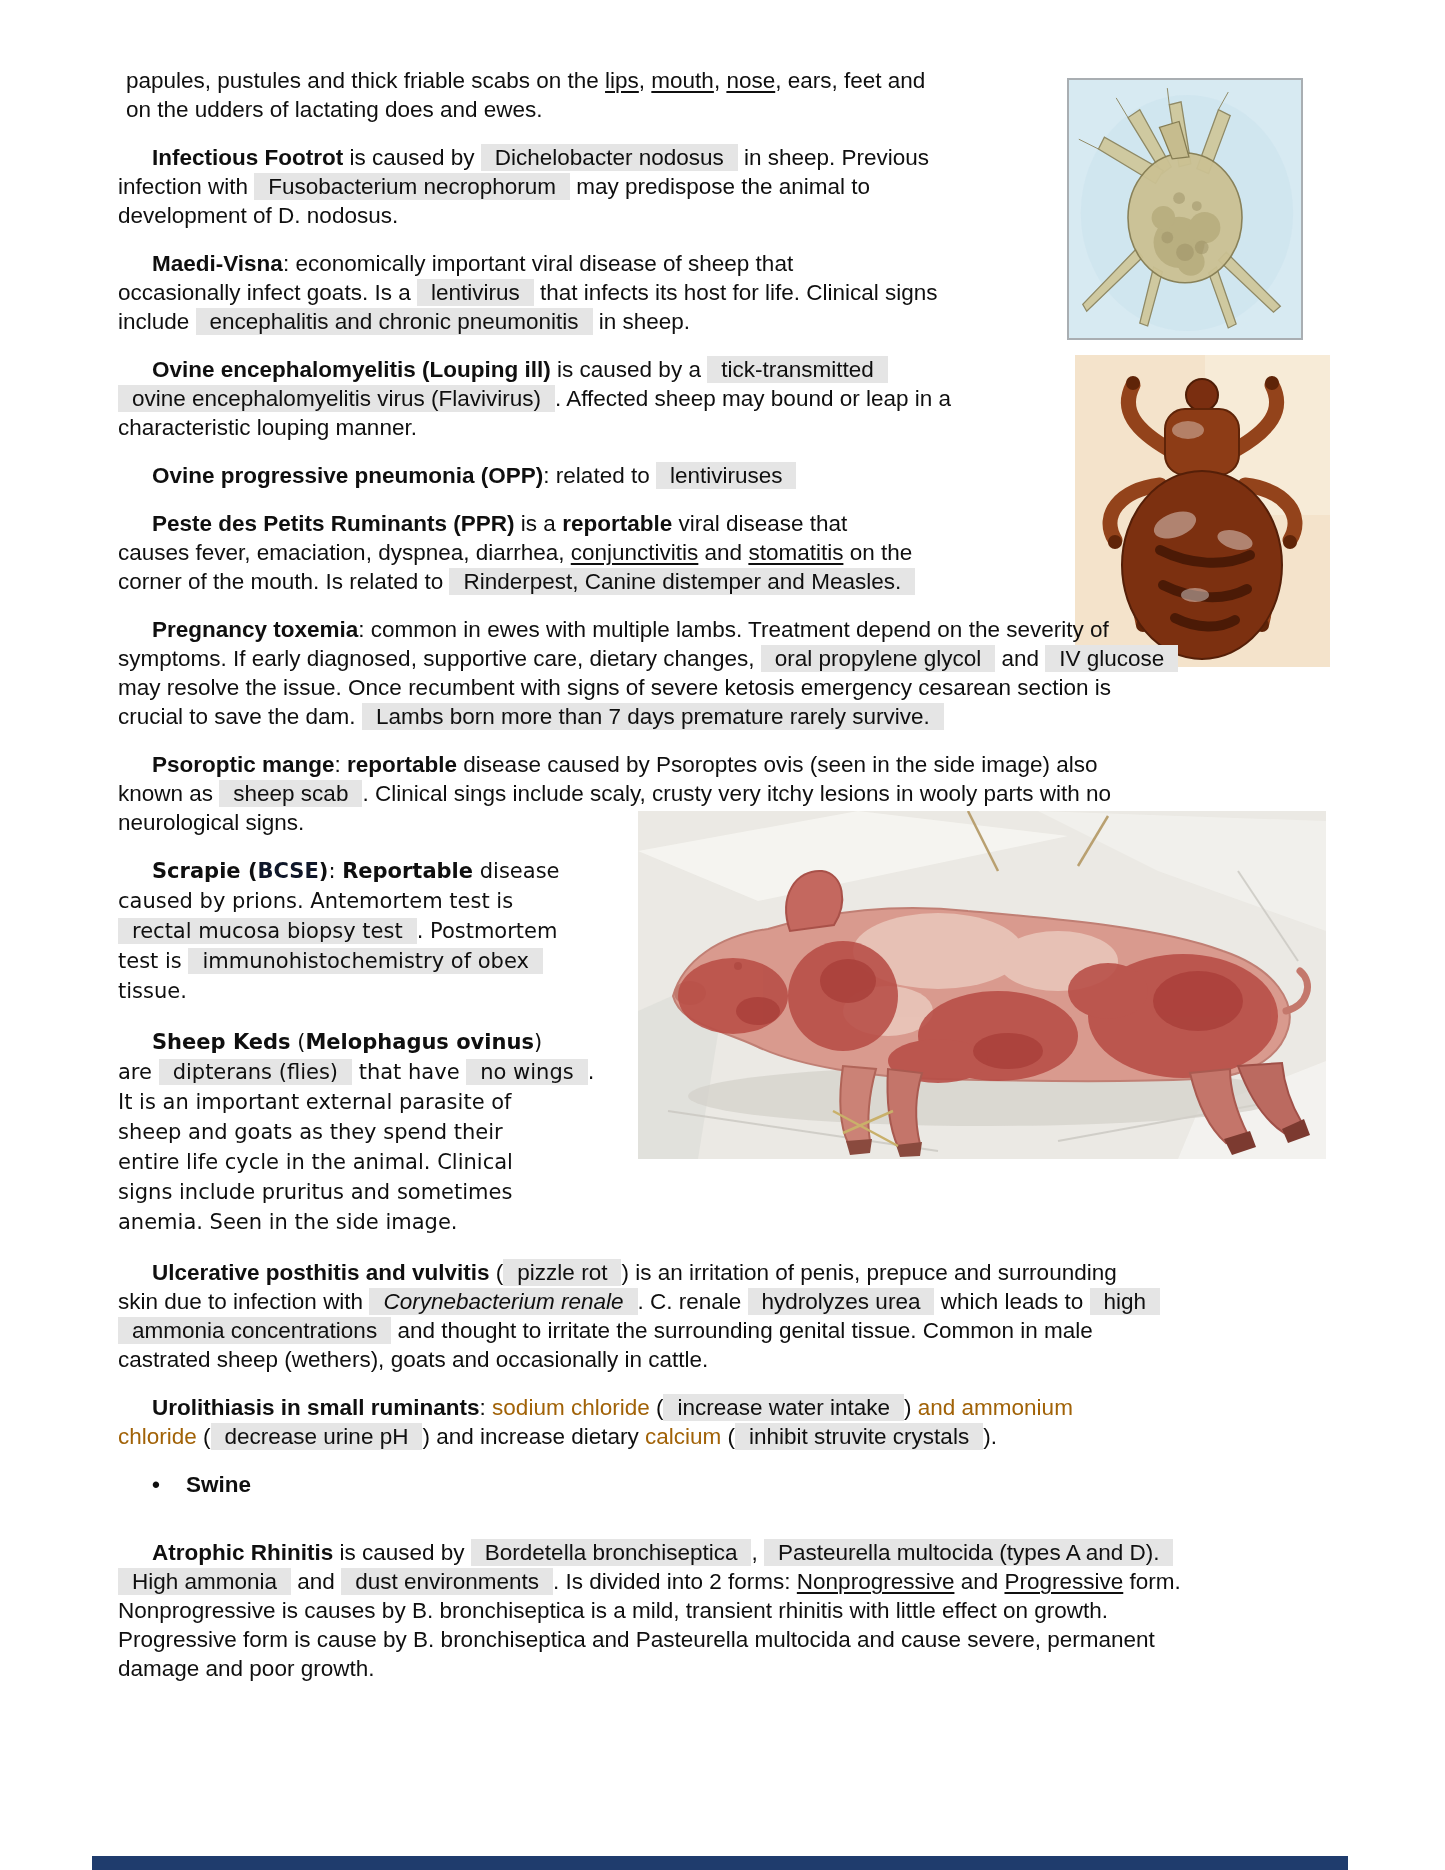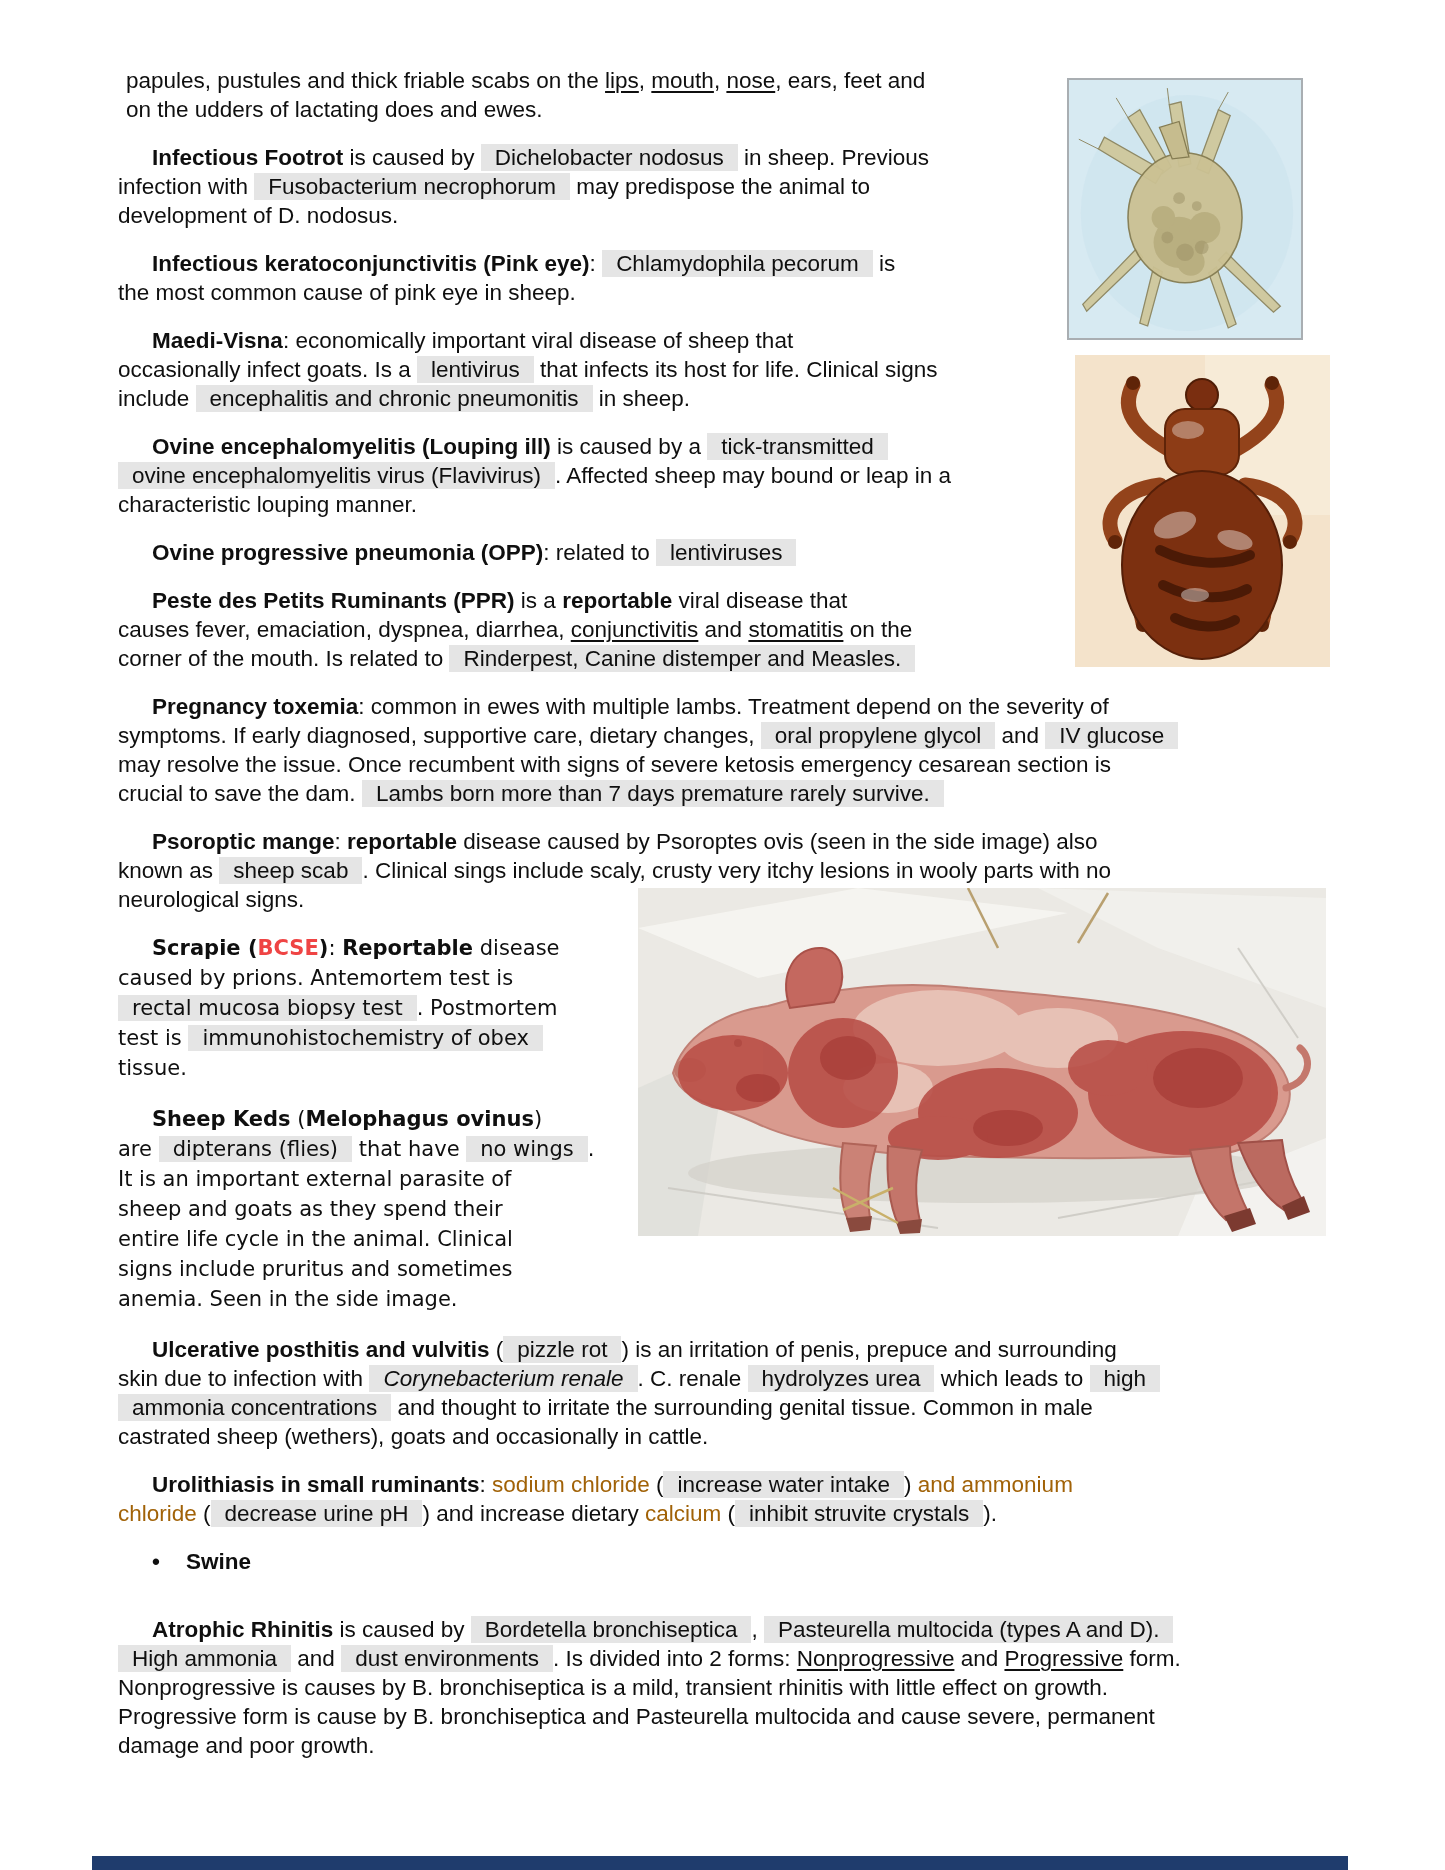--- a/index.html
+++ b/index.html
@@ -27,21 +27,21 @@
     margin-bottom:21px;
     width:540px;
   }
   .para.bullet { text-indent:34px; margin-bottom:39px; }
   .bdot { display:inline-block; width:34px; text-indent:0; font-weight:bold; }
   .b { font-weight:bold; }
   .i { font-style:italic; }
   .u { text-decoration:underline; text-decoration-thickness:2px; text-underline-offset:3px; }
   .hl { background:#e5e5e5; padding:1px 14px; }
   .red { color:#a16207; }
-  .b.red { color:#ef4444; }
+  .b.red { color:#0f172a; }
   .keds-section { position:relative; }
   figure { margin:0; padding:0; }
   .mite-fig {
     position:absolute; left:1067px; top:78px;
     width:236px; height:262px;
     border:2px solid #a9aeb2; box-sizing:border-box;
     background:#d7eaf2;
   }
   .ked-fig {
     position:absolute; left:1075px; top:355px;
@@ -143,21 +143,20 @@
         <ellipse cx="120" cy="240" rx="14" ry="7"></ellipse>
       </g>
     </svg>
   </figure>
 
   <div class="content">
 
     <div>
         <p class="para noindent"><span>papules, pustules and thick friable scabs on the </span><span class="u">lips</span><span>, </span><span class="u">mouth</span><span>, </span><span class="u">nose</span><span>, ears, feet and</span><br><span>on the udders of lactating does and ewes.</span></p>
         <p class="para"><span class="b">Infectious Footrot</span><span> is caused by </span><span class="hl">Dichelobacter nodosus</span><span> in sheep. Previous</span><br><span>infection with </span><span class="hl">Fusobacterium necrophorum</span><span> may predispose the animal to</span><br><span>development of D. nodosus.</span></p>
-        <p class="para"><span class="b">Infectious keratoconjunctivitis (Pink eye)</span><span>: </span><span class="hl">Chlamydophila pecorum</span><span> is</span><br><span>the most common cause of pink eye in sheep.</span></p>
         <p class="para"><span class="b">Maedi-Visna</span><span>: economically important viral disease of sheep that</span><br><span>occasionally infect goats. Is a </span><span class="hl">lentivirus</span><span> that infects its host for life. Clinical signs</span><br><span>include </span><span class="hl">encephalitis and chronic pneumonitis</span><span> in sheep.</span></p>
         <p class="para"><span class="b">Ovine encephalomyelitis (Louping ill)</span><span> is caused by a </span><span class="hl">tick-transmitted</span><br><span class="hl">ovine encephalomyelitis virus (Flavivirus)</span><span>. Affected sheep may bound or leap in a</span><br><span>characteristic louping manner.</span></p>
         <p class="para"><span class="b">Ovine progressive pneumonia (OPP)</span><span>: related to </span><span class="hl">lentiviruses</span></p>
         <p class="para"><span class="b">Peste des Petits Ruminants (PPR)</span><span> is a </span><span class="b">reportable</span><span> viral disease that</span><br><span>causes fever, emaciation, dyspnea, diarrhea, </span><span class="u">conjunctivitis</span><span> and </span><span class="u">stomatitis</span><span> on the</span><br><span>corner of the mouth. Is related to </span><span class="hl">Rinderpest, Canine distemper and Measles.</span></p>
         <p class="para"><span class="b">Pregnancy toxemia</span><span>: common in ewes with multiple lambs. Treatment depend on the severity of</span><br><span>symptoms. If early diagnosed, supportive care, dietary changes, </span><span class="hl">oral propylene glycol</span><span> and </span><span class="hl">IV glucose</span><br><span>may resolve the issue. Once recumbent with signs of severe ketosis emergency cesarean section is</span><br><span>crucial to save the dam. </span><span class="hl">Lambs born more than 7 days premature rarely survive.</span></p>
         <p class="para"><span class="b">Psoroptic mange</span><span>: </span><span class="b">reportable</span><span> disease caused by Psoroptes ovis (seen in the side image) also</span><br><span>known as </span><span class="hl">sheep scab</span><span>. Clinical sings include scaly, crusty very itchy lesions in wooly parts with no</span><br><span>neurological signs.</span></p>
       </div>
 
     <div class="keds-section">
 

